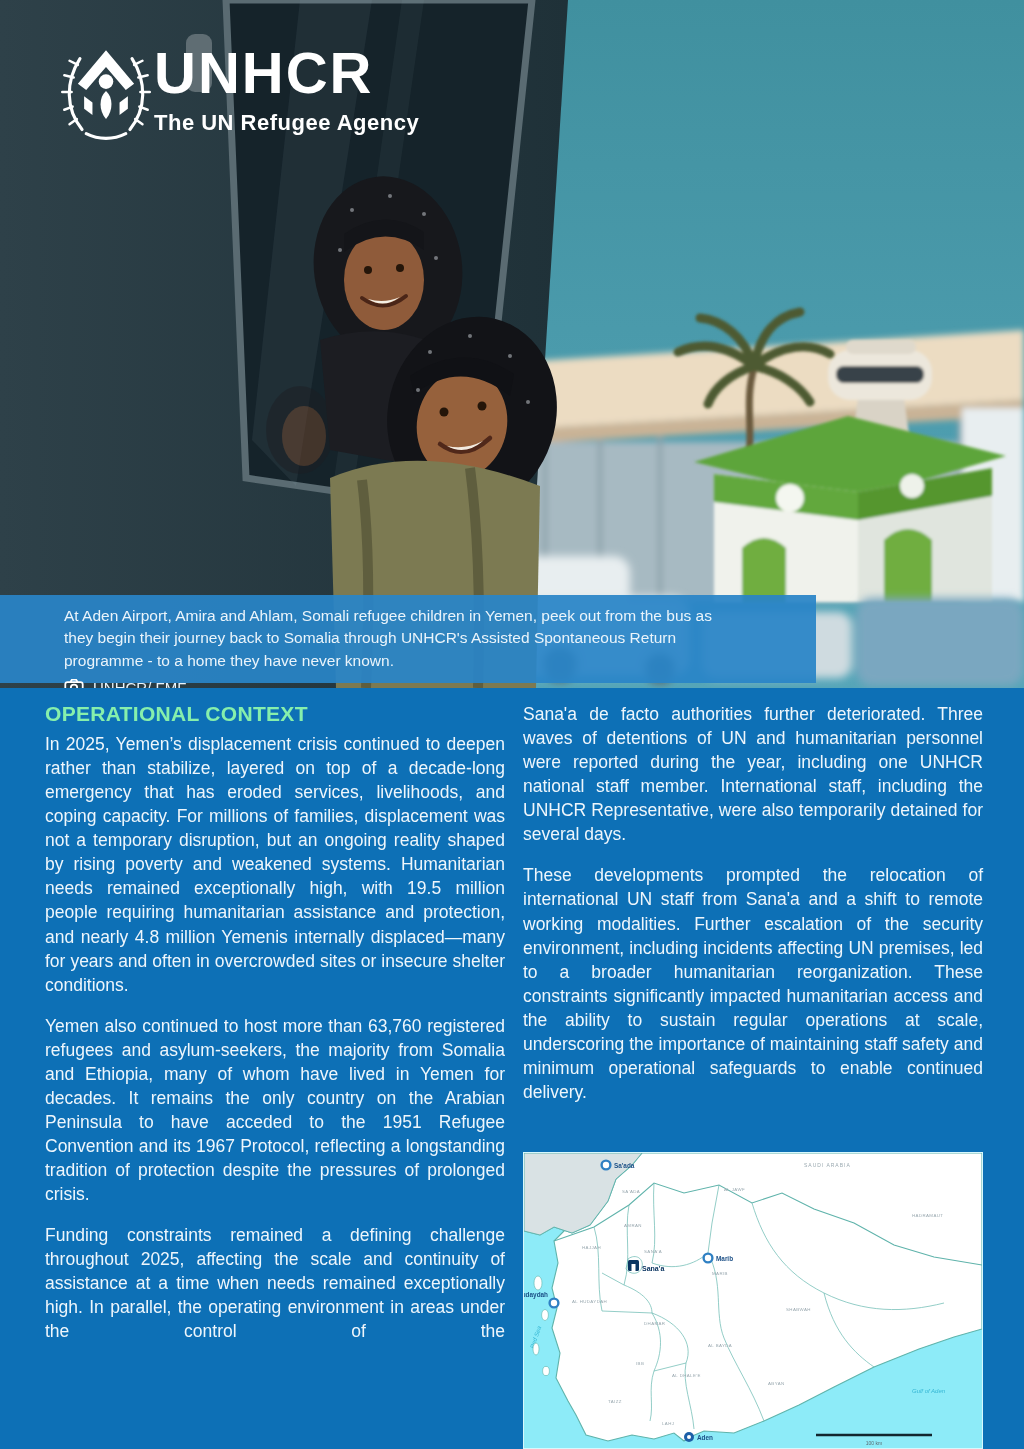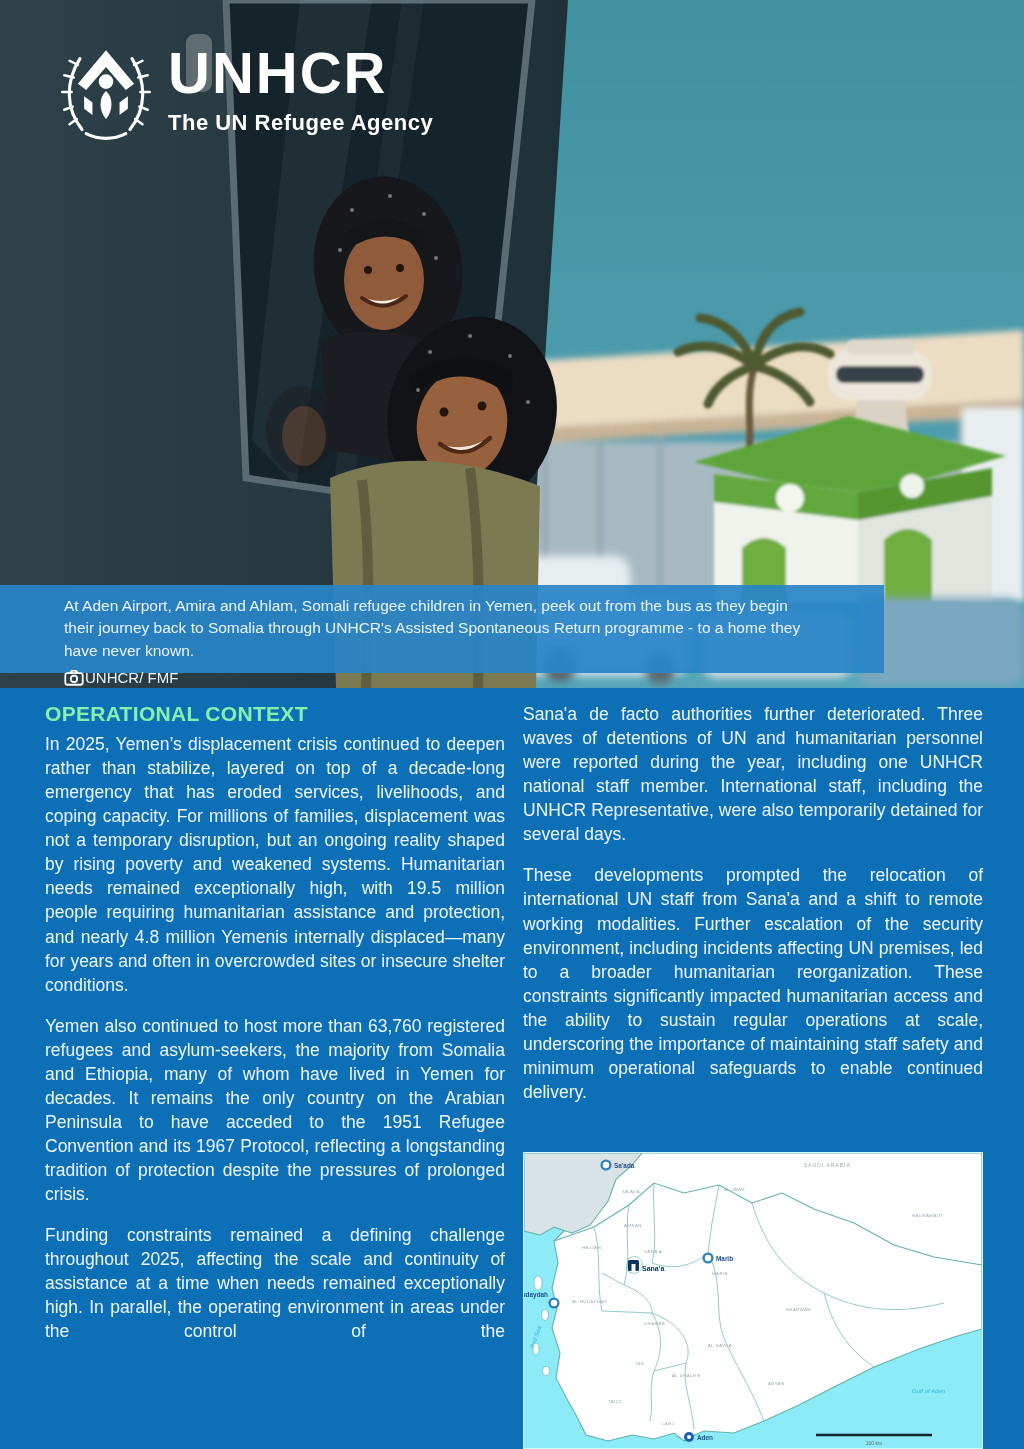--- a/index.html
+++ b/index.html
@@ -3,31 +3,31 @@
 <meta charset="utf-8">
 <style>
   html,body{margin:0;padding:0;}
   body{font-family:"Liberation Sans",sans-serif;background:#333;}
   .page{position:relative;width:1024px;height:1449px;margin:0 auto;background:#0d70b6;overflow:hidden;}
 
   
   .hero{position:absolute;left:0;top:0;width:1024px;height:688px;overflow:hidden;}
   .hero svg.scene{position:absolute;left:0;top:0;}
 
-  .logo{position:absolute;left:58px;top:42px;display:flex;align-items:flex-start;gap:14px;color:#fff;}
+  .logo{position:absolute;left:58px;top:42px;display:flex;align-items:flex-start;color:#fff;}
   .logo-text .name{font-size:58px;font-weight:bold;letter-spacing:2px;line-height:1;margin-top:2px;}
   .logo-text .tagline{font-size:22px;font-weight:bold;letter-spacing:.5px;margin-top:8px;}
 
   .title-block{position:absolute;left:72px;top:424px;color:#fff;}
   .title-line{font-size:56px;font-weight:800;line-height:1.12;letter-spacing:.5px;text-shadow:0 2px 8px rgba(0,0,0,.25);}
   .subtitle{font-size:27px;font-weight:400;margin-top:8px;text-shadow:0 1px 6px rgba(0,0,0,.3);}
 
-  .caption-bar{position:absolute;left:0;bottom:15px;width:884px;height:88px;background:rgba(41,132,199,.93);color:#eaf4fb;box-sizing:border-box;padding:10px 80px 8px 64px;}
+  .caption-bar{position:absolute;left:0;bottom:5px;width:816px;height:88px;background:rgba(41,132,199,.93);color:#eaf4fb;box-sizing:border-box;padding:10px 80px 8px 64px;}
   .caption-text{font-size:15.5px;line-height:1.45;}
-  .caption-credit{display:flex;align-items:center;gap:1px;margin-top:7px;font-size:15px;}
+  .caption-credit{display:flex;align-items:flex-start;gap:9px;margin-top:7px;font-size:15px;}
 
   
   .content{position:absolute;left:0;top:688px;width:1024px;height:761px;color:#eef6fc;}
   .col-left{position:absolute;left:45px;top:14px;width:460px;}
   .col-right{position:absolute;left:523px;top:14px;width:460px;}
   .section-heading{font-size:21px;font-weight:bold;letter-spacing:.3px;color:#86efac;margin:0 0 6px 0;}
   .para{font-size:17.5px;line-height:1.375;text-align:justify;margin:0 0 17px 0;}
   .para.cont{text-align-last:justify;margin-top:16px;}
 
   

